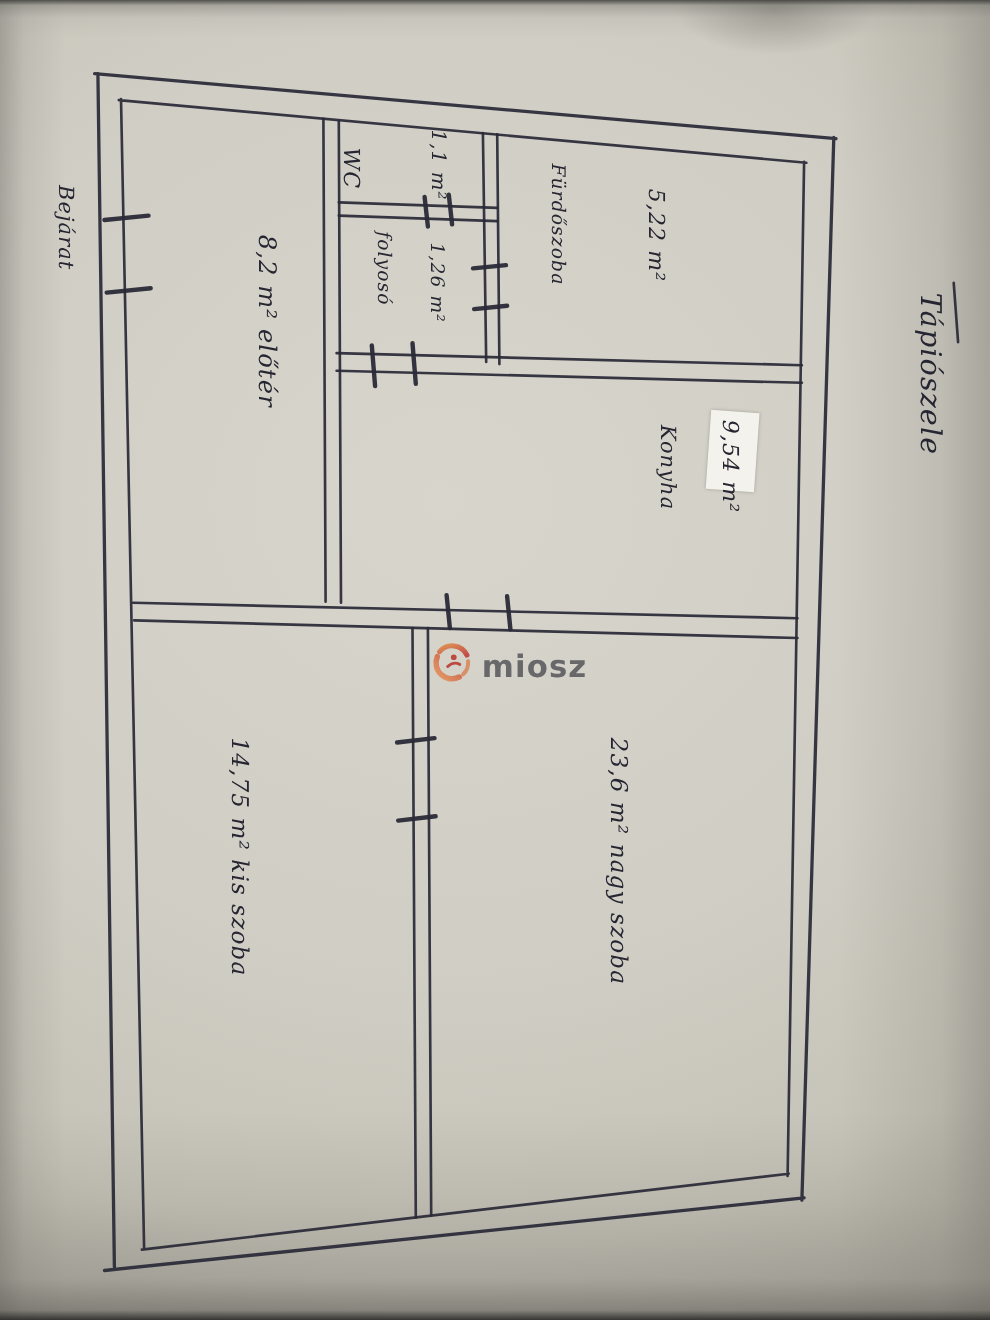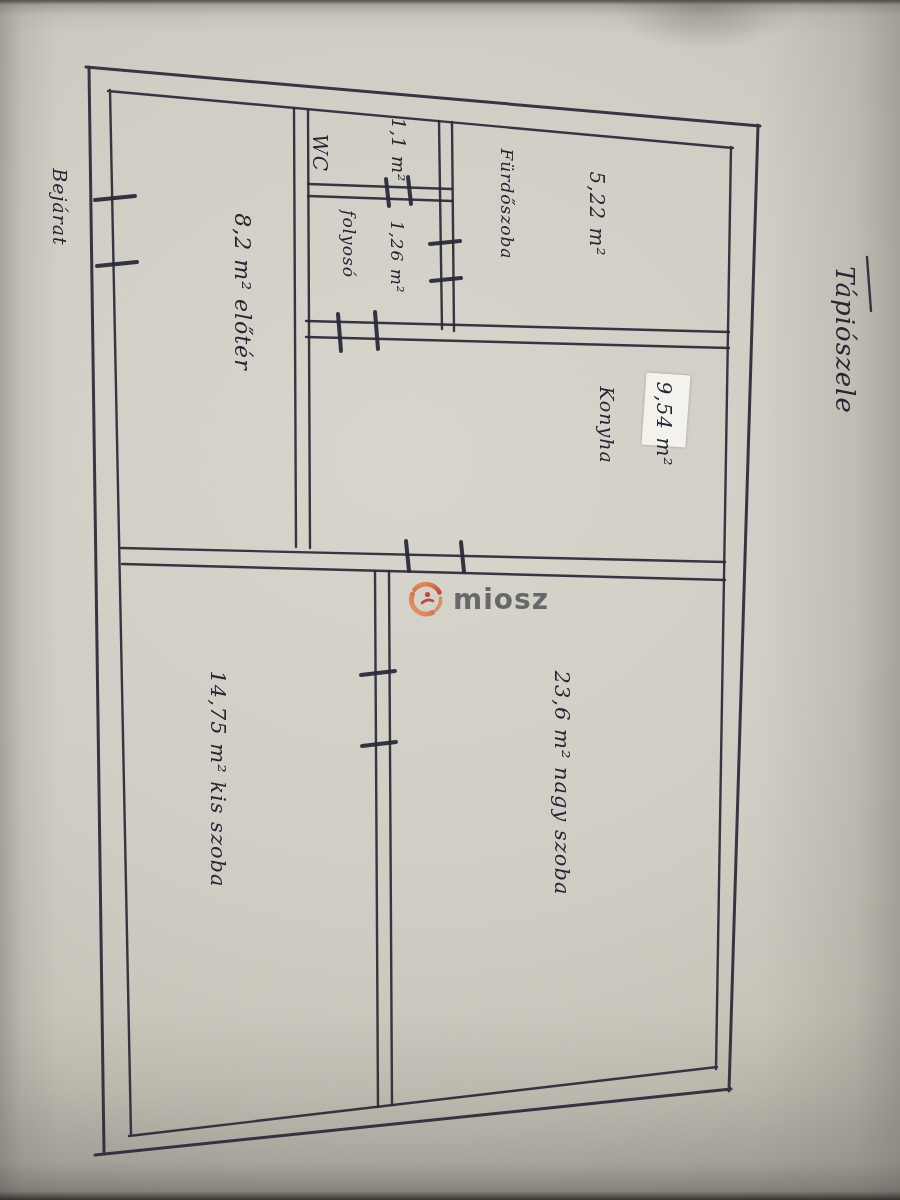--- a/index.html
+++ b/index.html
@@ -33,22 +33,22 @@
     letter-spacing:1px;z-index:4;
   }
 
   .sticker{
     position:absolute;left:644px;top:374px;width:44px;height:72px;
     background:#f3f2ed;transform:rotate(4deg);z-index:3;
     box-shadow:0 0 3px rgba(90,90,80,.45);
   }
 
   .watermark{
-    position:absolute;left:406px;top:576px;height:46px;z-index:5;
-    display:flex;align-items:center;gap:7px;opacity:.88;
+    position:absolute;left:391px;top:576px;height:46px;z-index:5;
+    display:flex;align-items:flex-end;gap:7px;opacity:.88;
   }
   .wm-text{
     font-family:"DejaVu Sans",sans-serif;font-weight:700;font-size:28px;
     color:#5a5a5e;letter-spacing:1px;
   }
 </style>
 </head>
 <body>
 
 <div class="photo">

